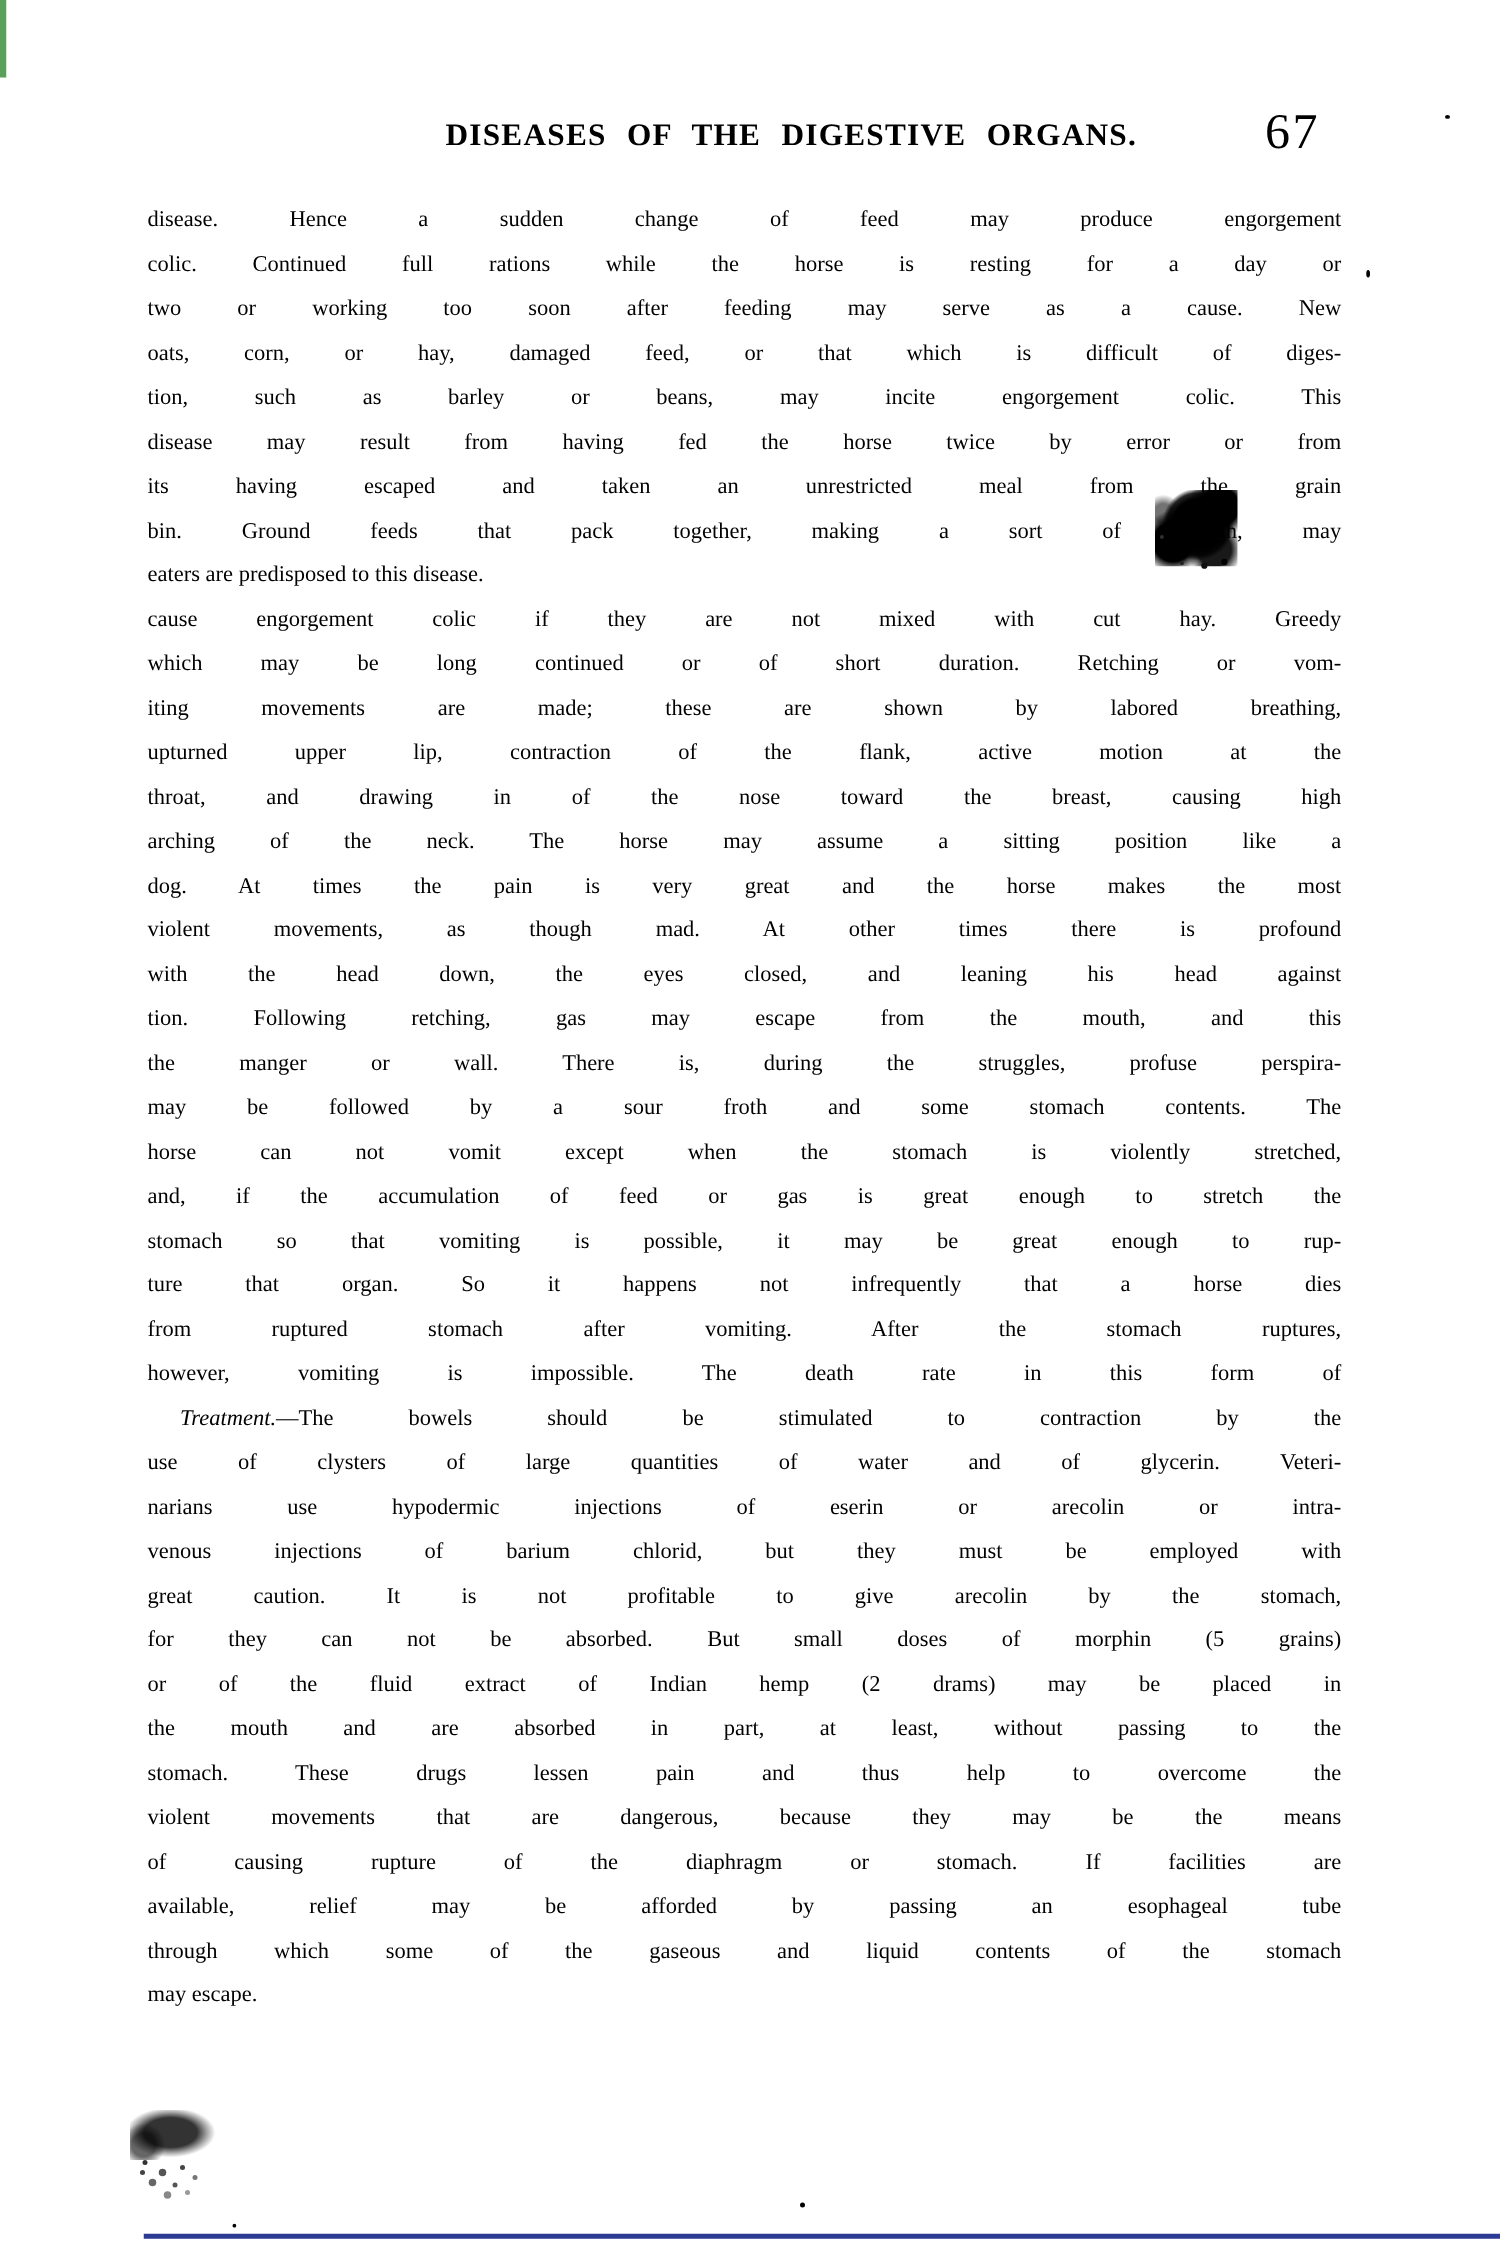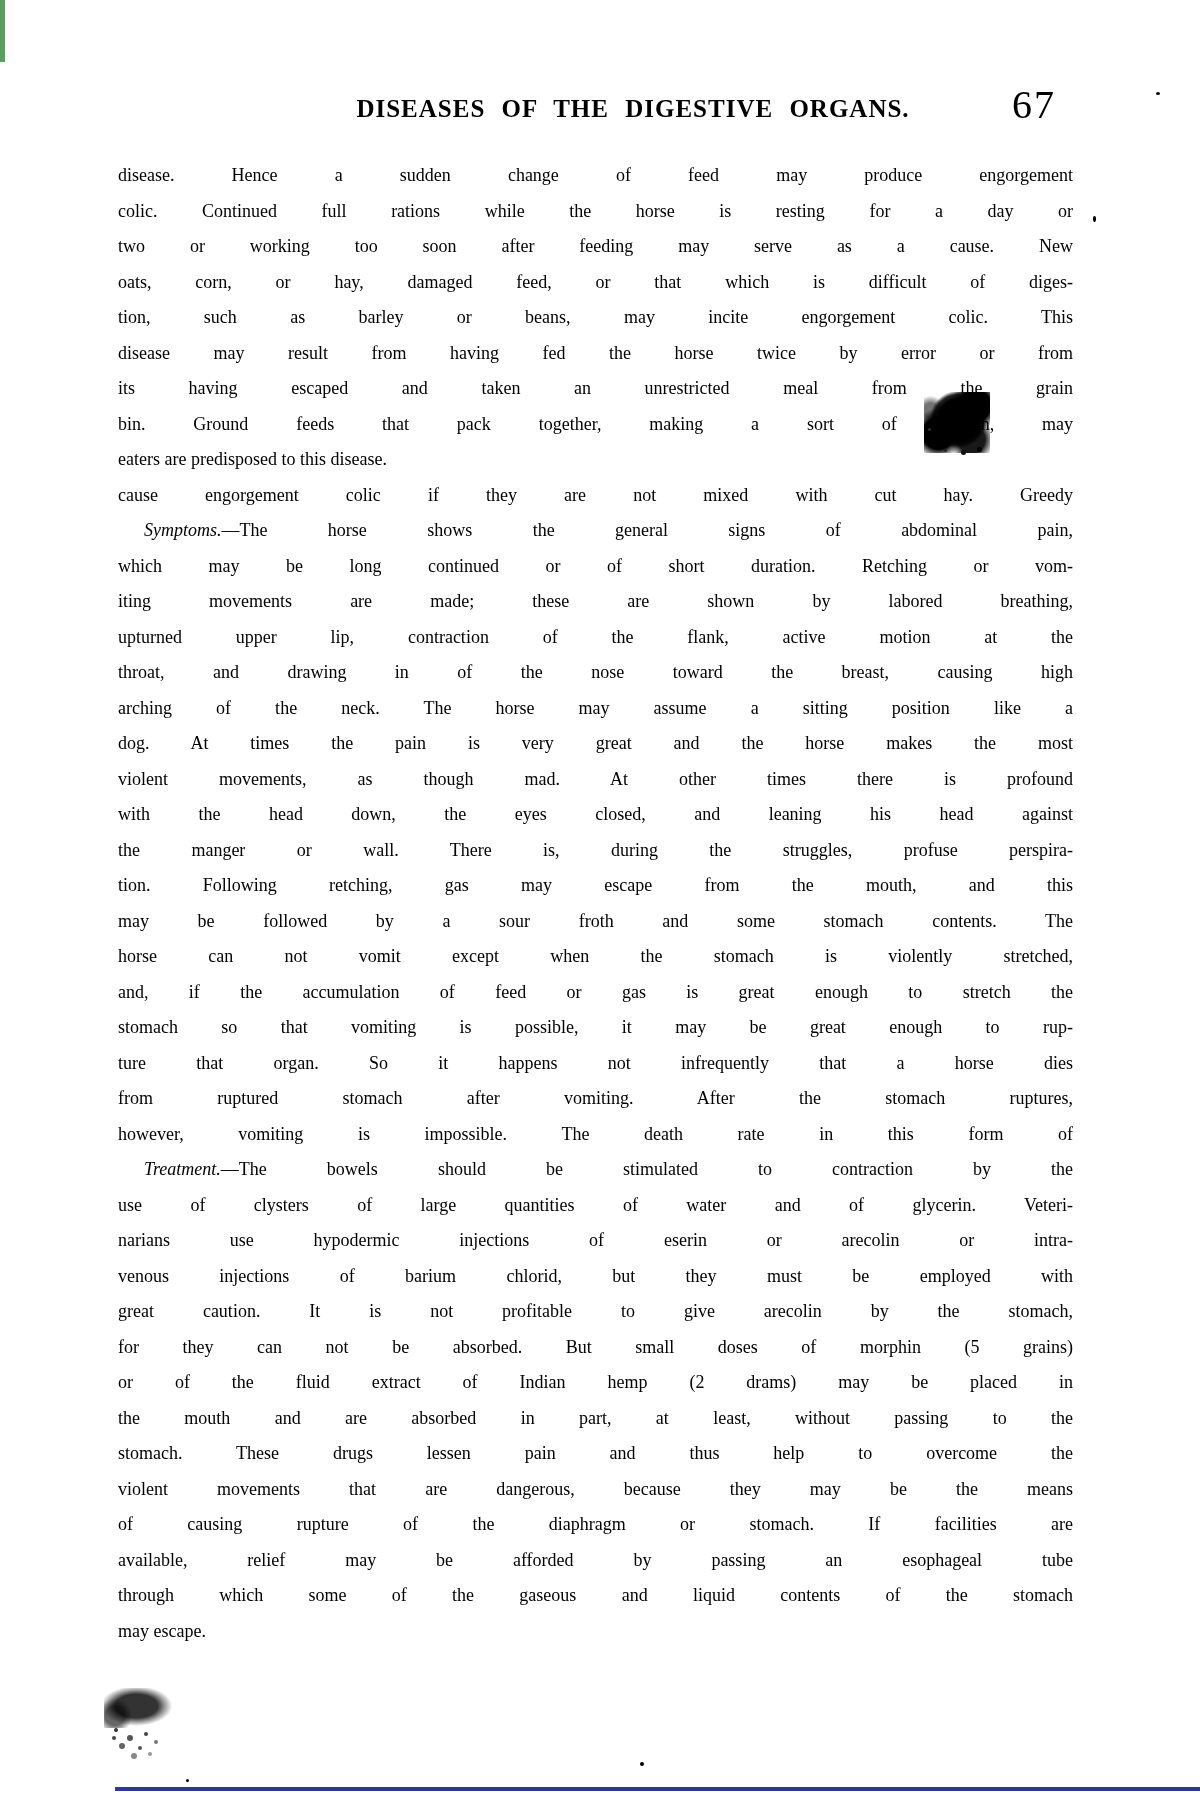--- a/index.html
+++ b/index.html
@@ -90,31 +90,30 @@
         <div class="line">two or working too soon after feeding may serve as a cause.  New</div>
         <div class="line">oats, corn, or hay, damaged feed, or that which is difficult of diges-</div>
         <div class="line">tion, such as barley or beans, may incite engorgement colic.  This</div>
         <div class="line">disease may result from having fed the horse twice by error or from</div>
         <div class="line">its having escaped and taken an unrestricted meal from the grain</div>
         <div class="line">bin.  Ground feeds that pack together, making a sort of dough, may</div>
         <div class="line last">eaters are predisposed to this disease.</div>
         <div class="line">cause engorgement colic if they are not mixed with cut hay.  Greedy</div>
       </div>
       <div class="para">
-        <div class="line indent"><i>Symptoms.</i>—The horse shows the general signs of abdominal pain,</div>
         <div class="line">which may be long continued or of short duration.  Retching or vom-</div>
         <div class="line">iting movements are made; these are shown by labored breathing,</div>
         <div class="line">upturned upper lip, contraction of the flank, active motion at the</div>
         <div class="line">throat, and drawing in of the nose toward the breast, causing high</div>
         <div class="line">arching of the neck.  The horse may assume a sitting position like a</div>
         <div class="line">dog.  At times the pain is very great and the horse makes the most</div>
         <div class="line">violent movements, as though mad.  At other times there is profound</div>
         <div class="line">with the head down, the eyes closed, and leaning his head against</div>
+        <div class="line">tion.  Following retching, gas may escape from the mouth, and this</div>
         <div class="line">the manger or wall.  There is, during the struggles, profuse perspira-</div>
-        <div class="line">tion.  Following retching, gas may escape from the mouth, and this</div>
         <div class="line">may be followed by a sour froth and some stomach contents.  The</div>
         <div class="line">horse can not vomit except when the stomach is violently stretched,</div>
         <div class="line">and, if the accumulation of feed or gas is great enough to stretch the</div>
         <div class="line">stomach so that vomiting is possible, it may be great enough to rup-</div>
         <div class="line">ture that organ.  So it happens not infrequently that a horse dies</div>
         <div class="line">from ruptured stomach after vomiting.  After the stomach ruptures,</div>
         <div class="line">however, vomiting is impossible.  The death rate in this form of</div>
       </div>
       <div class="para">
         <div class="line indent"><i>Treatment.</i>—The bowels should be stimulated to contraction by the</div>

